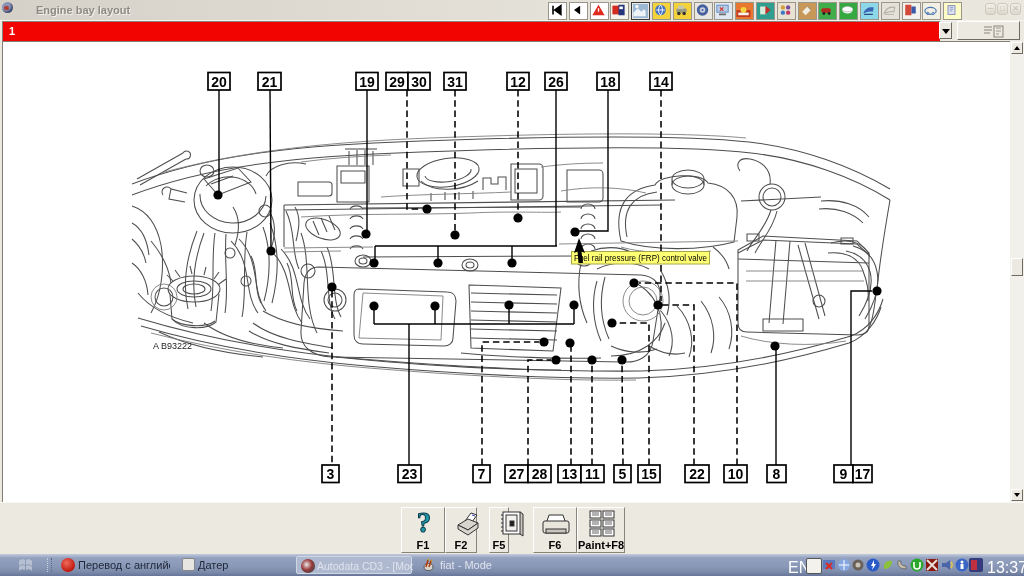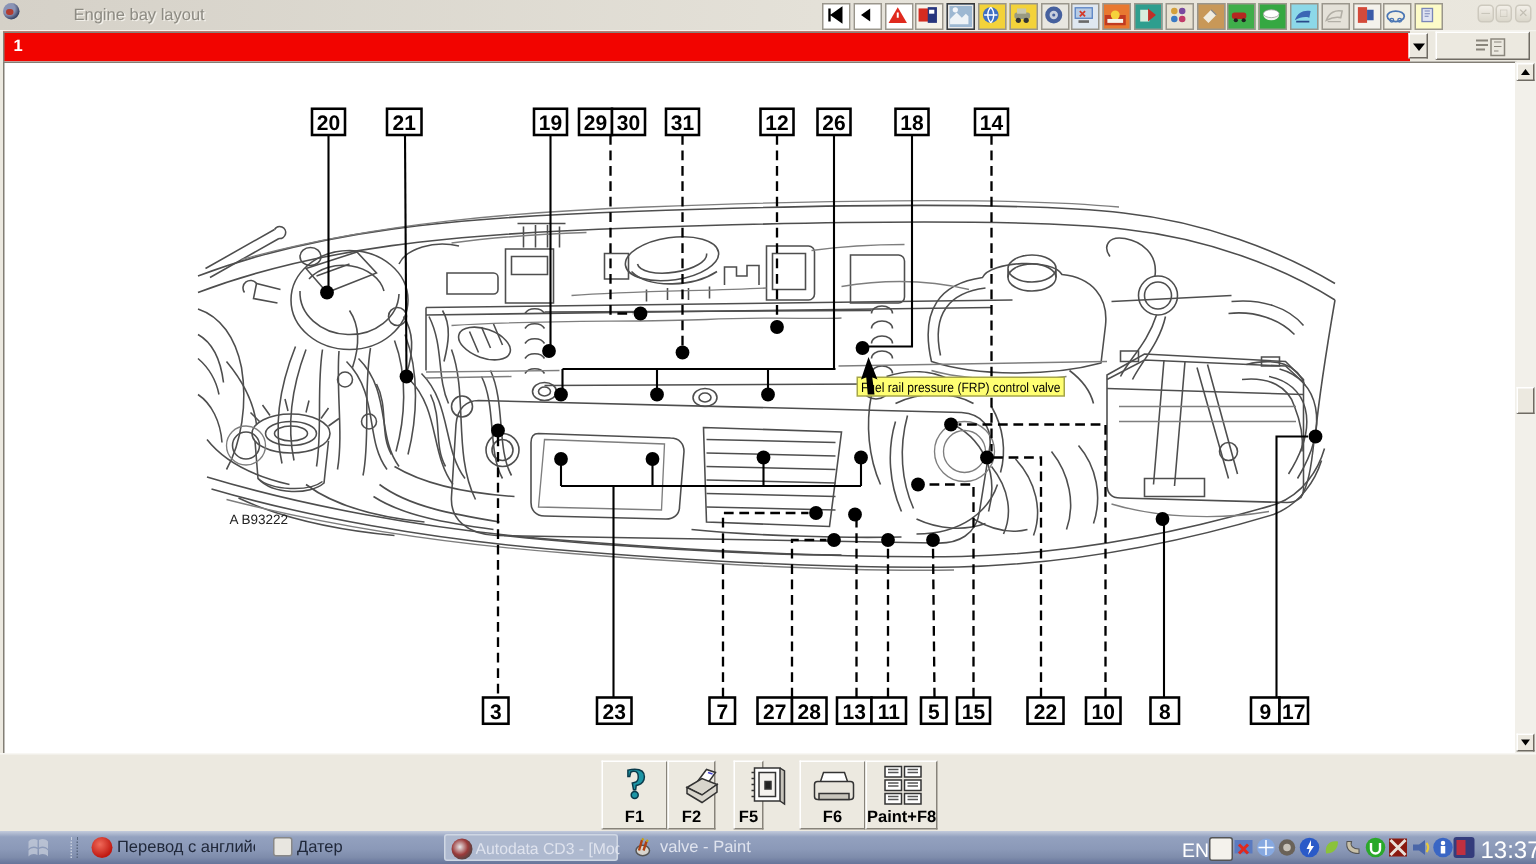--- a/index.html
+++ b/index.html
@@ -1,21 +1,21 @@
 <!DOCTYPE html>
 <html><head>
 <meta charset="utf-8">
 <style>
 html,body{margin:0;padding:0;}
 #screen{position:relative;width:1024px;height:576px;overflow:hidden;
   font-family:"Liberation Sans",sans-serif;background:#ece9e0;}
 .abs{position:absolute;}
 #titlebar{position:absolute;left:0;top:0;width:1024px;height:20px;
   background:linear-gradient(to right,#d5d1c8,#e6e3da 60%,#eae7de);border-bottom:1px solid #f5f3ee;}
-#titletext{position:absolute;left:28px;top:4px;font-size:11px;font-weight:normal;
+#titletext{position:absolute;left:15px;top:4px;font-size:11px;font-weight:bold;
   color:#8d8b83;text-shadow:1px 1px 0 #f2f0ea;padding-left:21px;}
 #appicon{position:absolute;left:2px;top:2px;width:11px;height:11px;border-radius:6px;
   background:radial-gradient(circle at 35% 35%,#8a93b5 0 40%,#3c4668 70%,#23252e);}
 #appicon:after{content:"";position:absolute;left:2px;top:4px;width:5px;height:4px;background:#b23c30;border-radius:2px;}
 .tico{position:absolute;top:2px;width:19px;height:18px;border:1px solid #9a968c;
   box-sizing:border-box;overflow:hidden;}
 .wbtn{position:absolute;top:3px;width:11px;height:12px;background:linear-gradient(#f2efe8,#dbd7cb);
   border:1px solid #cdc9be;border-radius:3px;box-sizing:border-box;color:#c2beb3;font-size:8px;line-height:10px;text-align:center;}
 #redrow{position:absolute;left:0;top:21px;width:1024px;height:20px;background:#ece9e0;}
 #redcombo{position:absolute;left:2px;top:0;width:937px;height:19px;background:#f20400;
@@ -41,21 +41,21 @@
 .fbtn{position:absolute;top:4px;height:46px;background:#ece9e0;
   border:1px solid #fff;border-right-color:#87837a;border-bottom-color:#87837a;box-sizing:border-box;}
 .flab{position:absolute;left:0;bottom:1px;width:100%;text-align:center;
   font-size:11px;font-weight:bold;color:#000;}
 #taskbar{position:absolute;left:0;top:554px;width:1024px;height:22px;
   background:linear-gradient(to bottom,#c3cbdc 0%,#93a1bf 18%,#8b99b8 55%,#7e8cab 80%,#66749a 100%);}
 .tbtext{position:absolute;top:5px;font-size:11px;color:#20283a;white-space:nowrap;}
 #adbtn{position:absolute;left:296px;top:2px;width:116px;height:18px;background:#aeb9cf;
   border:1px solid #cfd7e4;border-radius:2px;box-sizing:border-box;}
 #clock{position:absolute;left:987px;top:5px;font-size:16px;color:#fff;}
-#entxt{position:absolute;left:788px;top:5px;font-size:13px;color:#fff;}
+#entxt{position:absolute;left:788px;top:5px;font-size:16px;color:#fff;}
 .trico{position:absolute;top:4px;width:14px;height:14px;border-radius:2px;}
 </style>
 </head>
 <body>
 <div id="screen">
   <div id="titlebar">
     <div id="appicon"></div>
     <div id="titletext">Engine bay layout</div>
     <div id="toolicons">
         <div class="tico" style="left:548px;background:#fff;"><svg width="15" height="14" viewBox="0 0 16 16">
@@ -524,21 +524,21 @@
       <div class="trico" style="left:182px;background:#e8e6e0;border:1px solid #888;width:11px;height:11px;"></div>
       <div class="tbtext" style="left:198px;">Датер</div>
       <div id="adbtn"></div>
       <div class="trico" style="left:301px;top:5px;border-radius:7px;background:radial-gradient(circle at 40% 40%,#e8e8ea,#9a3a3a 45%,#444 80%);"></div>
       <div class="tbtext" style="left:317px;top:6px;color:#dfe3ee;width:96px;overflow:hidden;font-size:10.5px;">Autodata CD3 - [Mode...</div>
       <svg class="abs" style="left:422px;top:4px;" width="13" height="14" viewBox="0 0 13 14">
         <path d="M2,9 a4.5,3.5 0 1 0 9,0 a4.5,3.5 0 1 0 -9,0" fill="#d8d5ce" stroke="#555"></path>
         <path d="M4,9 l2,-7 M7,9 l2,-6" stroke="#b04010" stroke-width="1.6"></path>
         <path d="M6,2 l1,-1 M9,3 l1,-1" stroke="#c8a010" stroke-width="1.6"></path>
       </svg>
-      <div class="tbtext" style="left:440px;color:#dfe3ee;">valve - Paint</div>
+      <div class="tbtext" style="left:440px;color:#dfe3ee;">fiat - Mode</div>
       <div id="entxt">EN</div>
       <div class="trico" style="left:806px;background:#f4f2ec;border:1px solid #555;"></div>
       <div class="trico" style="left:822px;"><svg width="14" height="14" viewBox="0 0 14 14">
           <rect x="1" y="2" width="12" height="9" fill="#5a7ac0"></rect>
           <path d="M4,5 l6,6 M10,5 l-6,6" stroke="#e02a1e" stroke-width="2"></path>
         </svg></div>
       <div class="trico" style="left:837px;"><svg width="14" height="14" viewBox="0 0 14 14">
           <circle cx="7" cy="7" r="6" fill="#86a8e0"></circle>
           <path d="M2,7 h10 M7,2 v10" stroke="#fff"></path>
         </svg></div>

